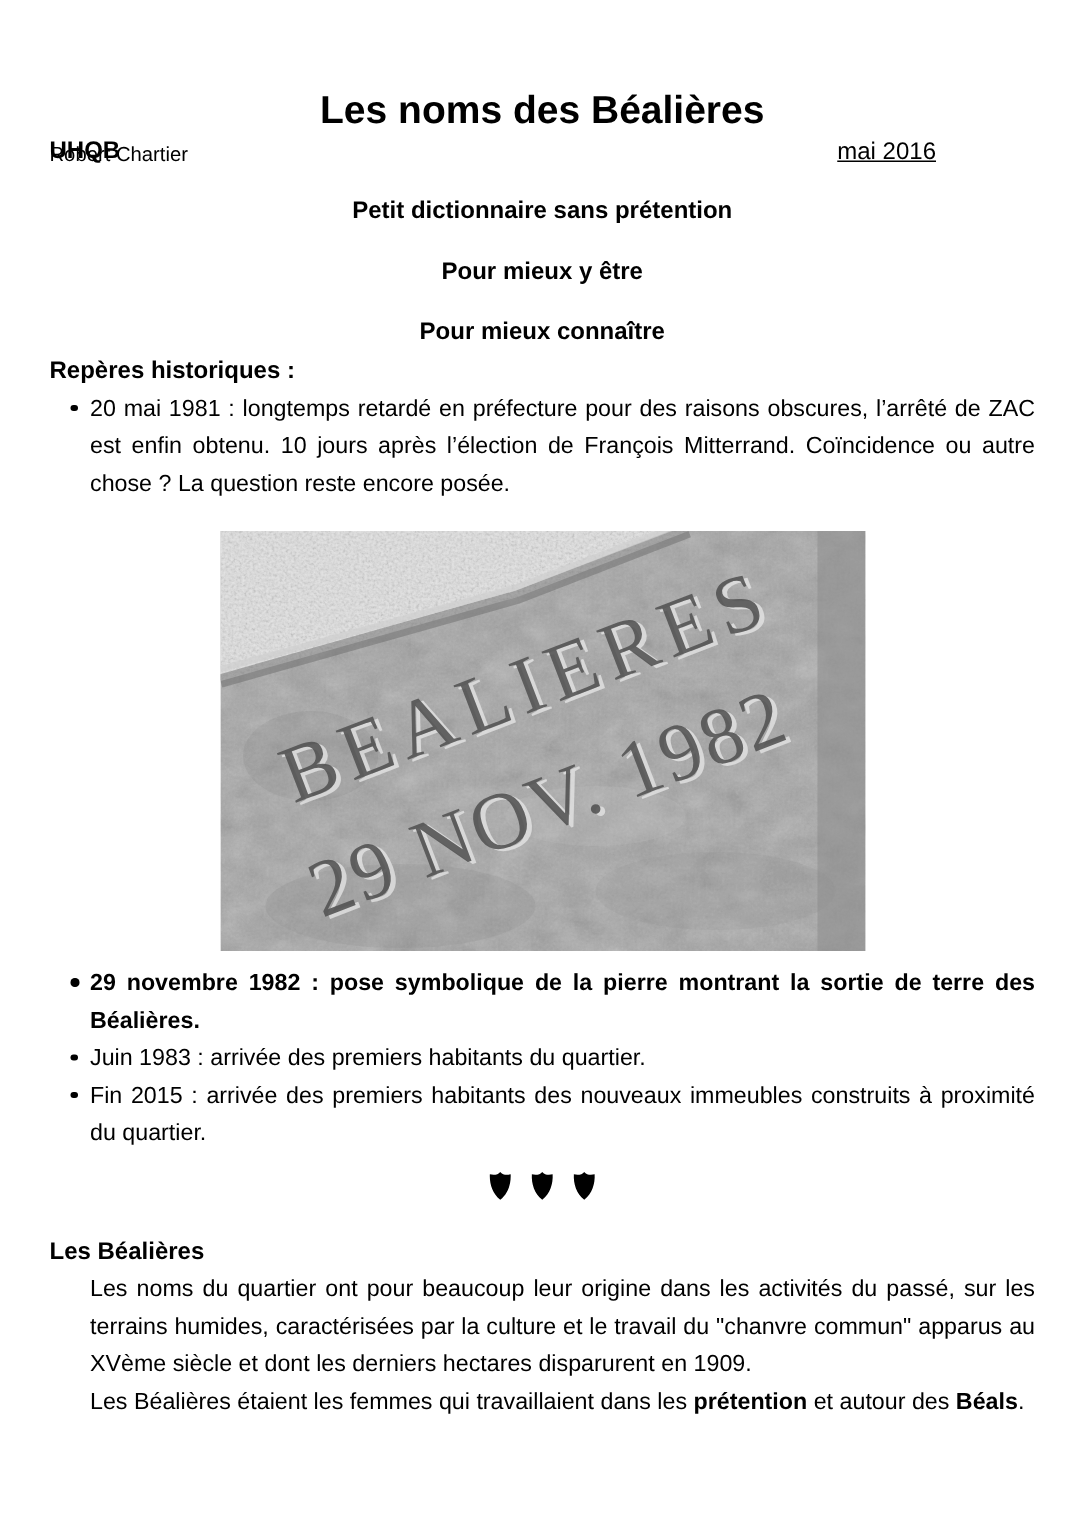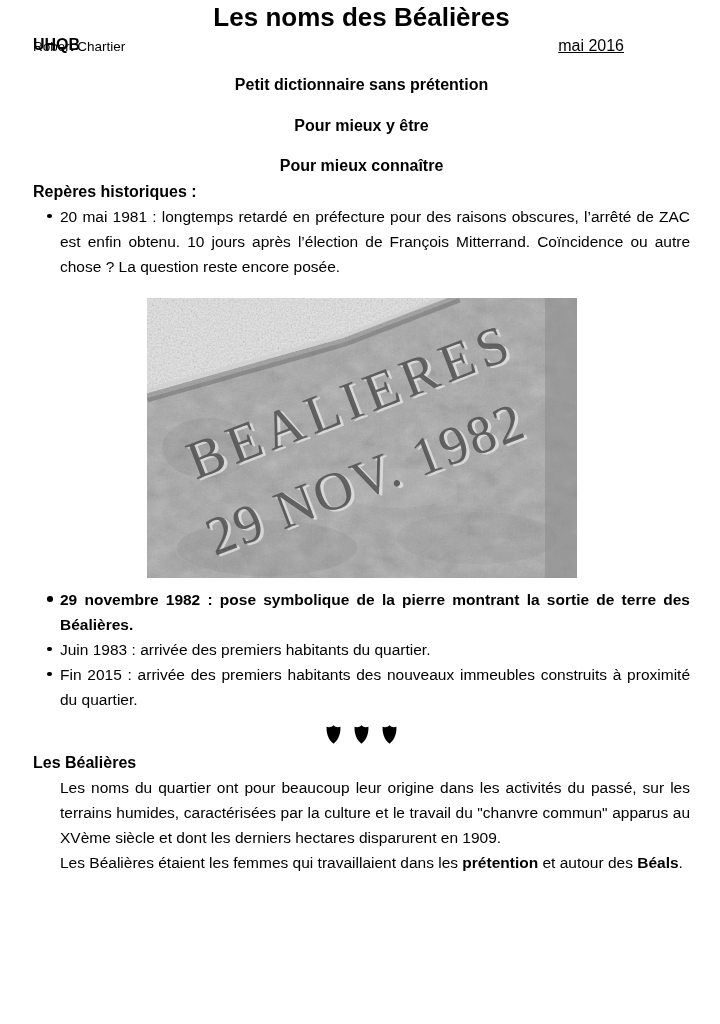--- a/index.html
+++ b/index.html
@@ -6,20 +6,21 @@
   html, body { background: #ffffff; }
   body {
     width: 720px; height: 1024px;
     font-family: "Liberation Sans", "DejaVu Sans", sans-serif;
     color: #000;
     overflow: hidden;
   }
   .page { width: 720px; height: 1024px; padding: 0 30px 0 33px; }
 
   .title {
+    padding-top: 56px;
     text-align: center;
     font-size: 26px; font-weight: bold;
     line-height: 34px;
   }
   .byline { position: relative; height: 21px; margin-top: 2px; }
   .byline-left  { position: absolute; left: 0; top: 0; font-size: 16px; font-weight: bold; }
   .byline-center{ position: absolute; left: 0; right: 64px; top: 3px; text-align: left; font-size: 13.5px; }
   .byline-right { position: absolute; right: 66px; top: 1px; font-size: 16px; text-decoration: underline; }
 
   .subtitle-line { text-align: center; font-size: 16px; font-weight: bold; line-height: 24.5px; margin-top: 16px; }
@@ -42,21 +43,21 @@
 
   .photo {
     width: 430px; height: 280px;
     margin: 19px auto 9px auto;
   }
   .photo svg { display: block; width: 430px; height: 280px; }
 
   .divider { text-align: center; margin-top: 12px; height: 22px; }
   .divider svg { display: inline-block; margin: 0 3.5px; vertical-align: top; }
 
-  .sub-heading { margin-top: 4px; font-size: 16px; font-weight: bold; line-height: 25px; }
+  .sub-heading { margin-top: 20px; font-size: 16px; font-weight: bold; line-height: 25px; }
 
   .para {
     margin-left: 27px;
     font-size: 15.5px; line-height: 25px;
     text-align: justify;
   }
 </style>
 </head>
 <body>
 

